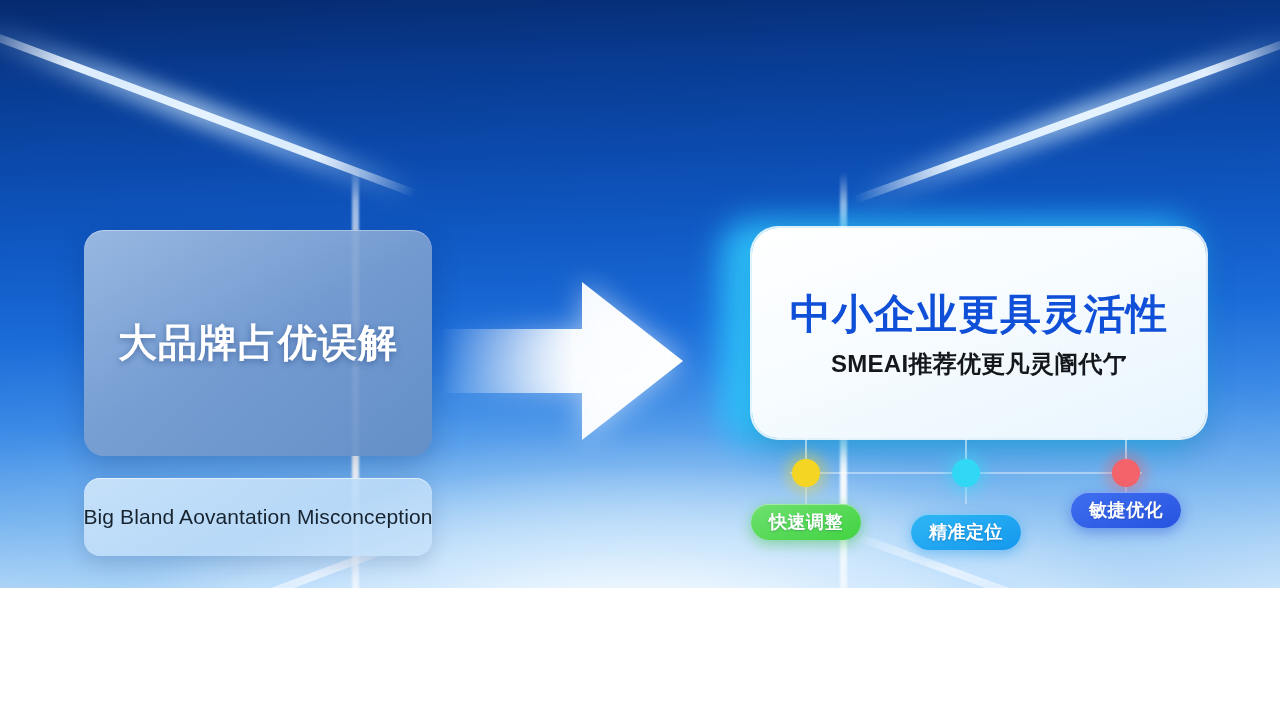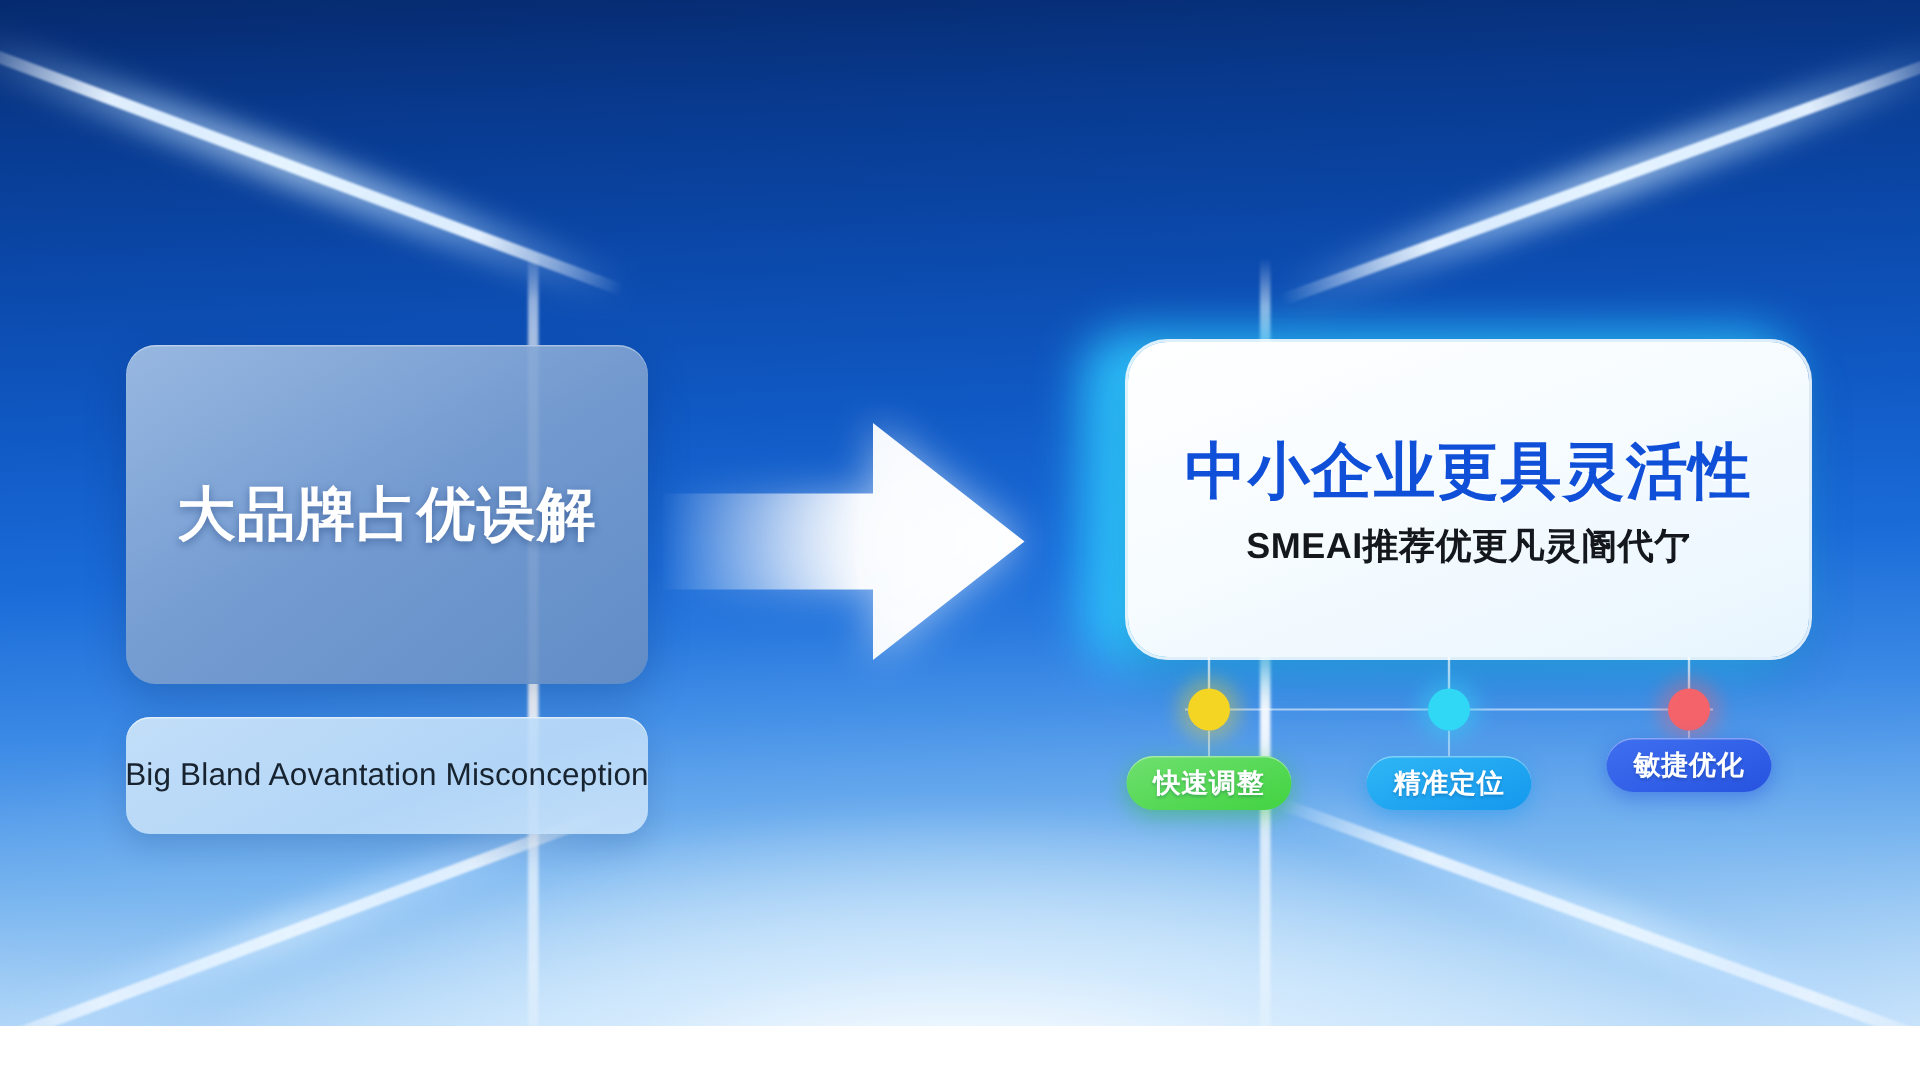--- a/index.html
+++ b/index.html
@@ -5,21 +5,21 @@
   * { margin:0; padding:0; box-sizing:border-box; }
 
   html, body {
     width:1280px; height:720px;
     overflow:hidden;
     font-family:"Liberation Sans","DejaVu Sans",sans-serif;
   }
 
   #stage {
     position:relative;
-    width:1280px; height:684px;
+    width:1280px; height:588px;
     overflow:hidden;
     background:
       radial-gradient(120% 85% at 50% 108%, rgba(255,255,255,0.92) 0%, rgba(206,232,252,0.72) 16%, rgba(125,185,240,0.30) 34%, rgba(125,185,240,0.0) 55%),
       linear-gradient(178deg,
         #062a6e 0%,
         #083a8f 12%,
         #0b49ab 26%,
         #1059c4 40%,
         #1a6bd8 54%,
         #3b8ae6 68%,
@@ -152,21 +152,21 @@
     position:absolute; transform:translateX(-50%);
     height:36px; padding:0 18px; border-radius:18px;
     display:flex; align-items:center; justify-content:center;
     font-size:18px; font-weight:bold; color:#ffffff;
     white-space:nowrap; letter-spacing:0.5px;
     text-shadow:0 1px 2px rgba(0,40,90,0.25);
   }
   #pill-0 { background:linear-gradient(160deg,#6fe06f 0%,#41d341 100%);
             box-shadow:0 4px 14px rgba(45,190,45,0.45), inset 0 1px 0 rgba(255,255,255,0.4); }
   #pill-1 { background:linear-gradient(160deg,#2fb6f5 0%,#1498ee 100%);
-            box-shadow:0 4px 14px rgba(25,150,235,0.45), inset 0 1px 0 rgba(255,255,255,0.4); }
+            box-shadow:0 4px 14px rgba(25,150,235,0.45), inset 0 1px 0 rgba(255,255,255,0.4);margin-top:10px; }
   #pill-2 { background:linear-gradient(160deg,#3f6ff0 0%,#2753e0 100%);
             box-shadow:0 4px 14px rgba(38,80,220,0.45), inset 0 1px 0 rgba(255,255,255,0.4); }
 </style>
 </head>
 <body>
 
 <div id="stage">
 
   <div class="floor-glow"></div>
 

